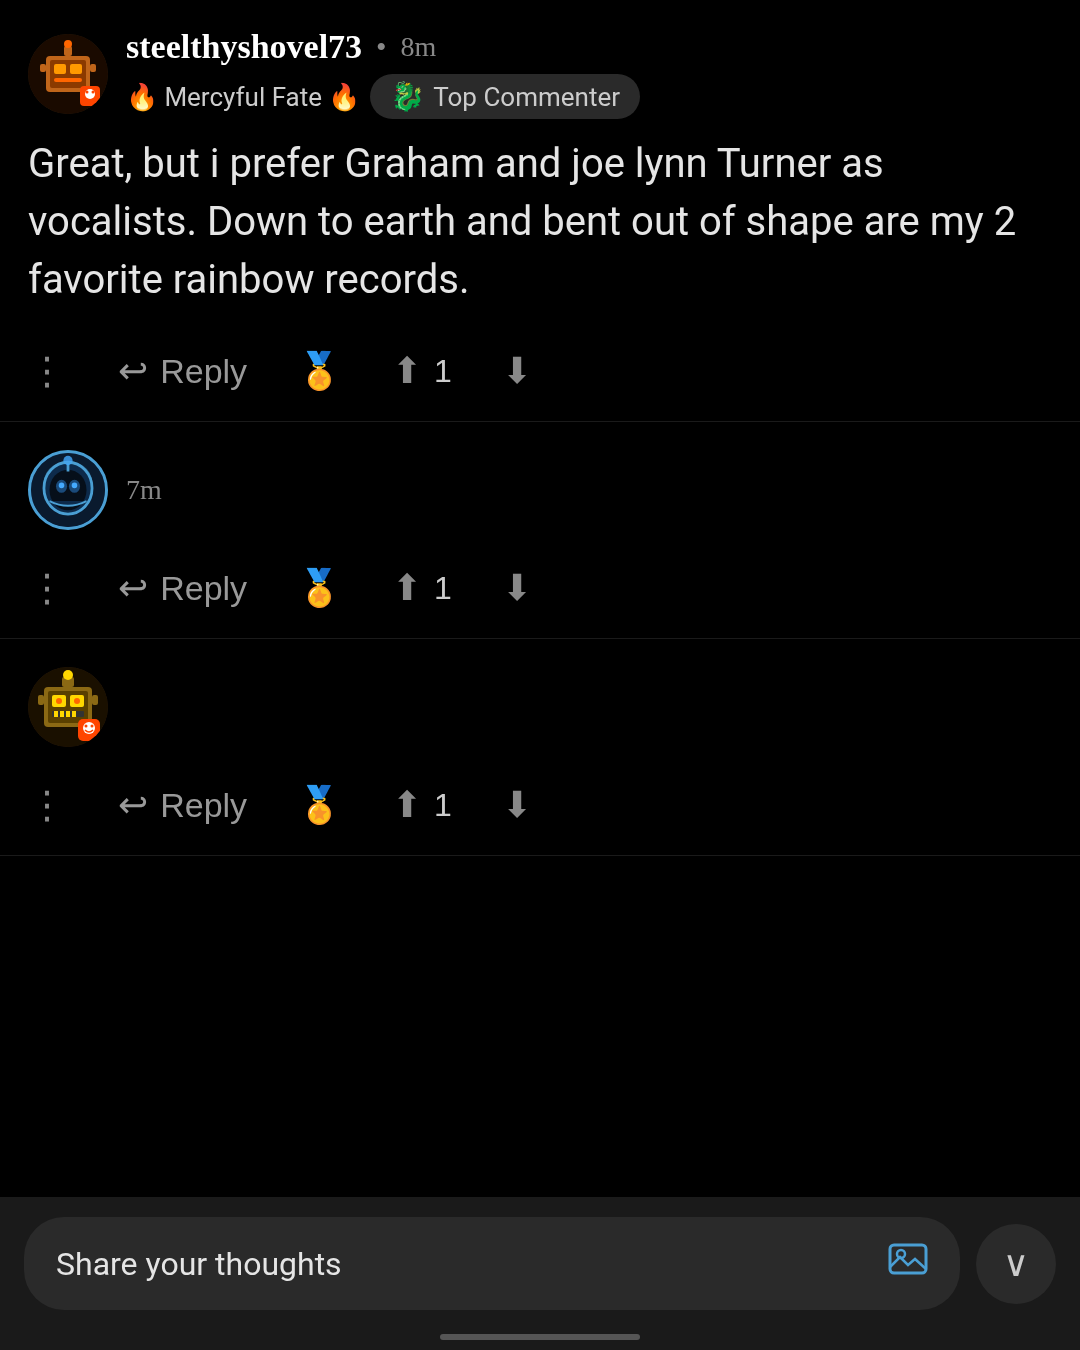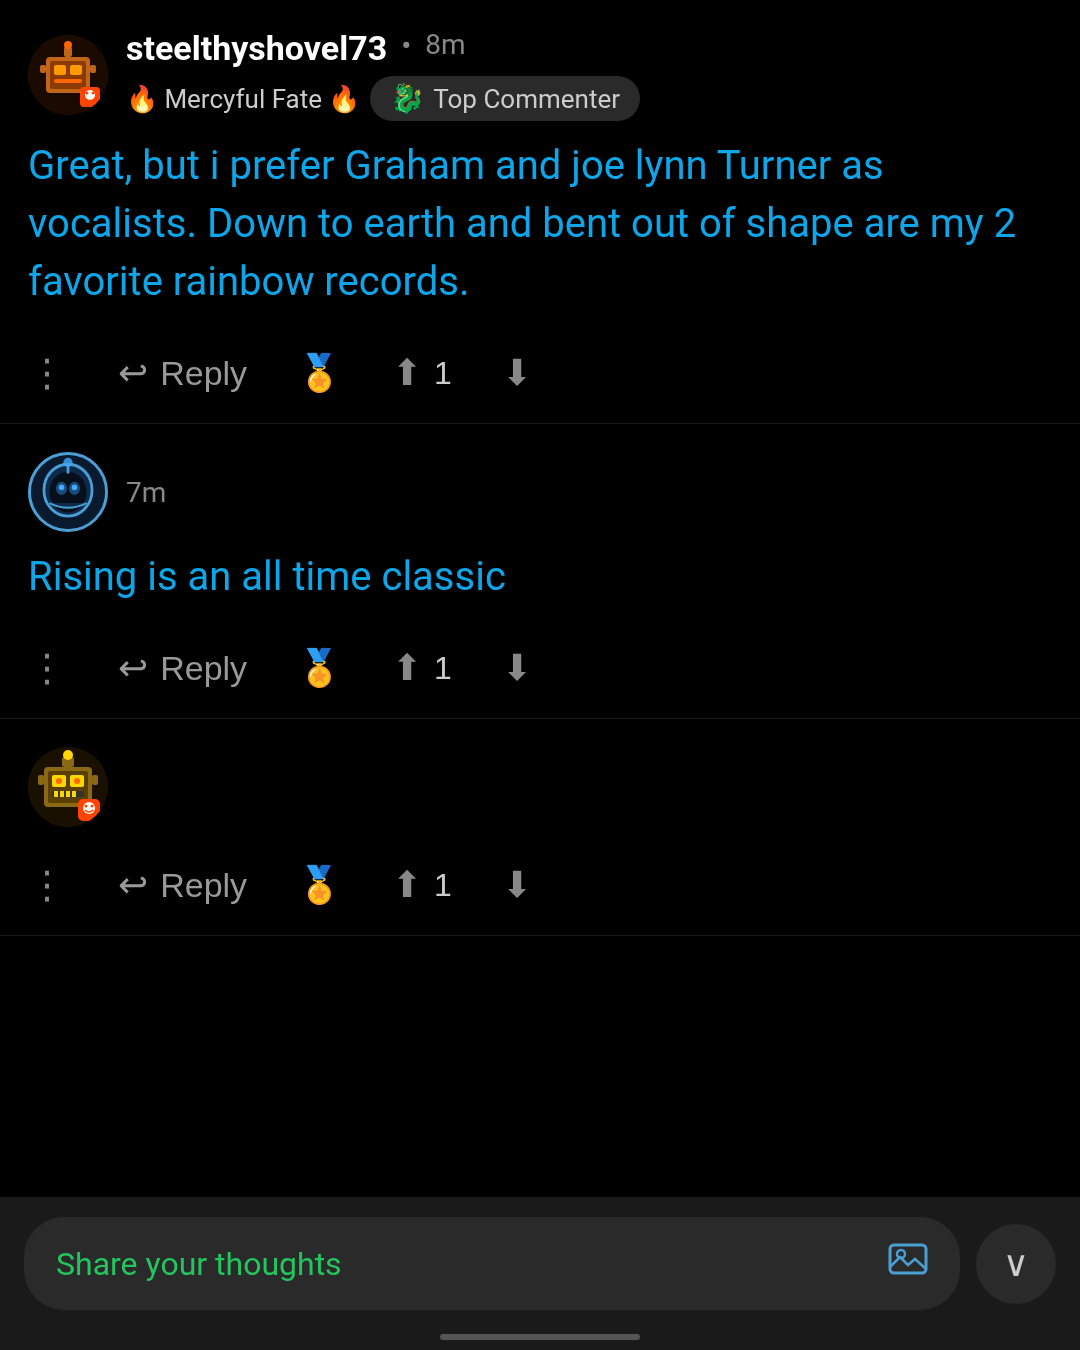--- a/index.html
+++ b/index.html
@@ -55,22 +55,24 @@
     }
 
     .user-info {
       display: flex;
       flex-direction: column;
       gap: 8px;
     }
 
     .username-row {
       display: flex;
+      align-items: center;
       gap: 14px;
       flex-wrap: wrap;
+      font-family: Liberation Serif, serif;
     }
 
     .username {
       font-size: 34px;
       font-weight: 700;
       color: #fff;
     }
 
     .timestamp {
       font-size: 28px;
@@ -103,21 +105,21 @@
       color: #ccc;
     }
 
     .badge-pill .icon {
       font-size: 28px;
     }
 
     .comment-body {
       font-size: 40px;
       line-height: 1.45;
-      color: #0ea5e9;
+      color: #e5e5e5;
       margin-bottom: 20px;
     }
 
     .comment-actions {
       display: flex;
       align-items: center;
       gap: 50px;
       padding: 20px 0 28px 0;
     }
 
@@ -172,21 +174,21 @@
       border: none;
       padding: 22px 32px;
       color: #888;
       font-size: 32px;
       display: flex;
       align-items: center;
       justify-content: space-between;
     }
 
     .compose-input-text {
-      color: #22c55e;
+      color: #e5e5e5;
       font-size: 32px;
     }
 
     .compose-image-btn {
       color: #4a9fd4;
       font-size: 36px;
     }
 
     .compose-expand-btn {
       width: 80px;
@@ -317,21 +319,20 @@
 
           <path d="M20 52 Q40 62 60 52" fill="#0d2a4a" stroke="#4a9fd4" stroke-width="2"></path>
         </svg>
       </div>
       <div class="user-info">
         <div class="username-row">
           <span class="timestamp">7m</span>
         </div>
       </div>
     </div>
-    <div class="comment-body">Rising is an all time classic</div>
     <div class="comment-actions">
       <button class="more-btn action-btn">
         <span>⋮</span>
       </button>
       <button class="action-btn reply-btn">
         <span style="font-size:36px;">↩</span>
         <span>Reply</span>
       </button>
       <button class="action-btn">
         <span style="font-size:36px;">🏅</span>

